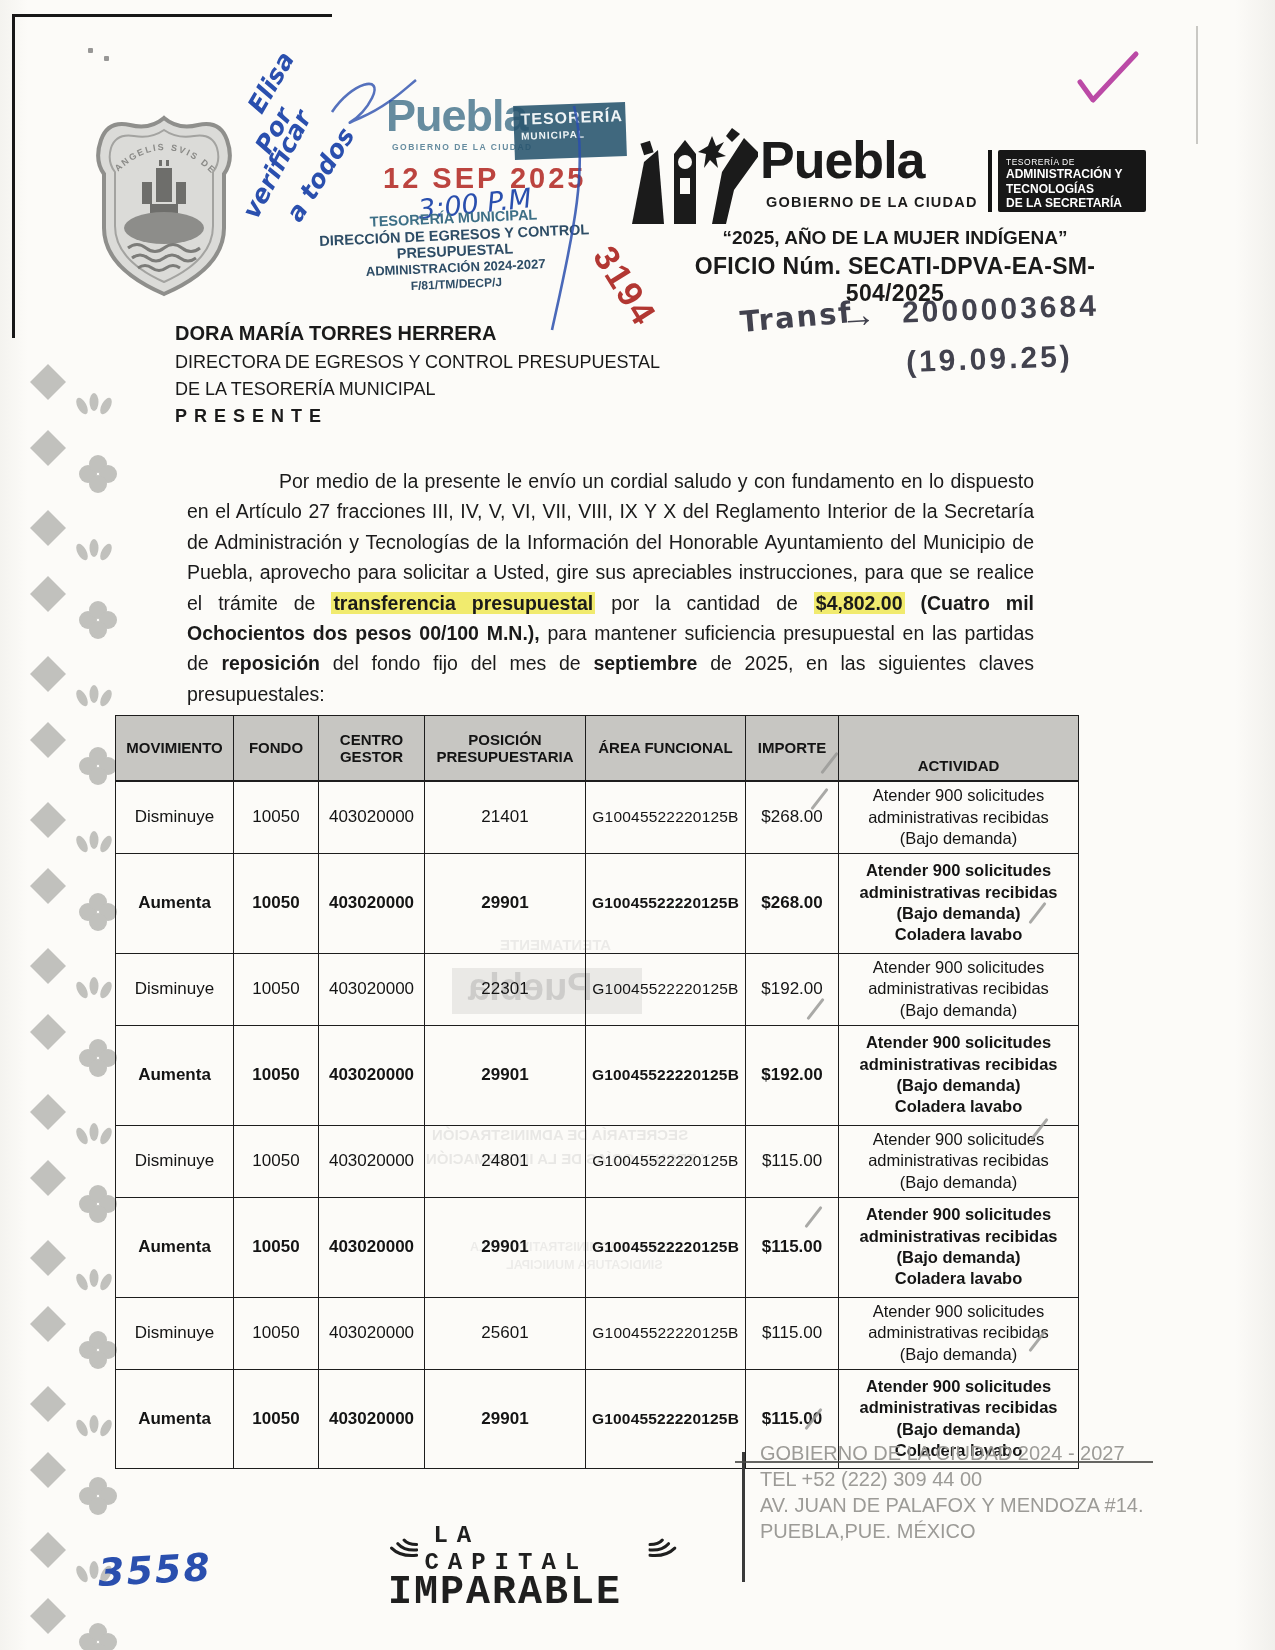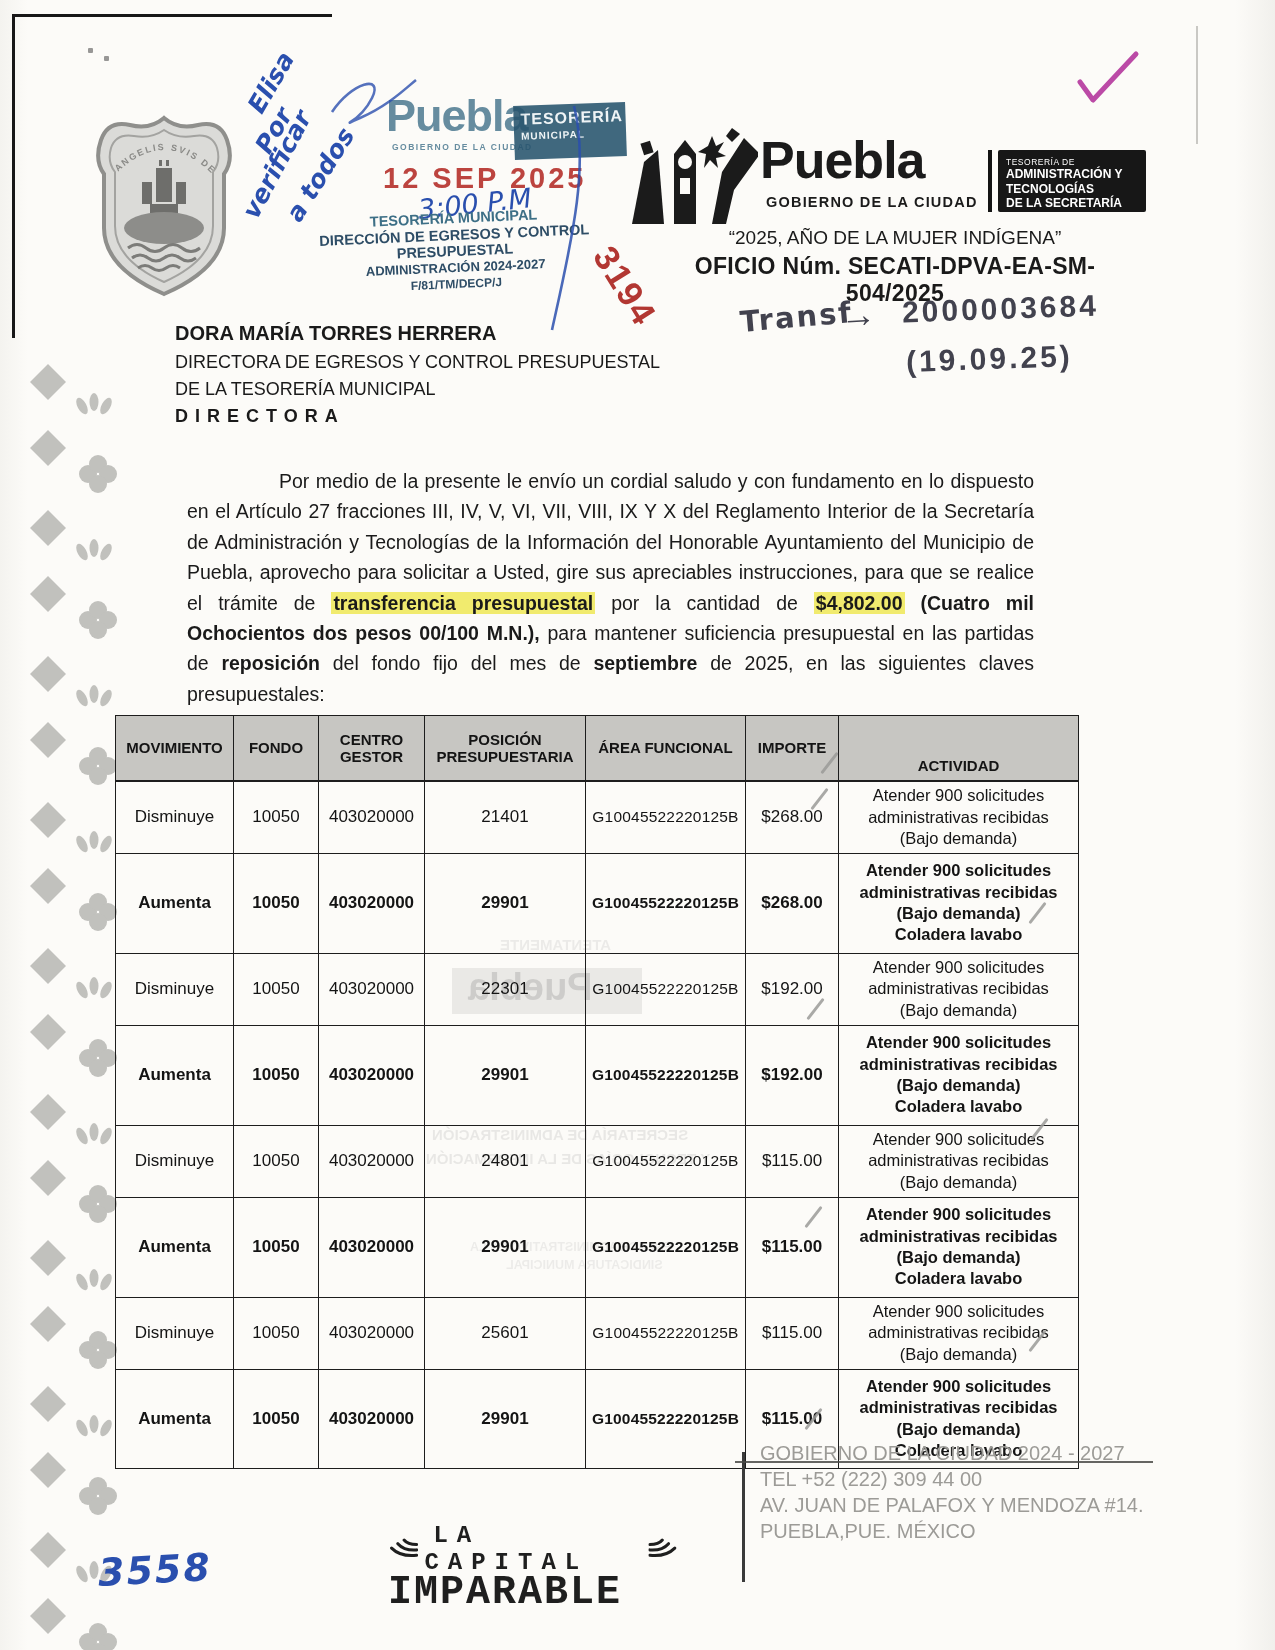--- a/index.html
+++ b/index.html
@@ -37,21 +37,21 @@
   .folio-red{left:582px;top:266px;font-size:35px;font-weight:bold;color:#b23732;transform:rotate(58deg);letter-spacing:2px;}
   
   .city-icon{left:628px;top:128px;}
   .brand-black{left:760px;top:130px;font-size:52px;font-weight:800;color:#1b1b1b;letter-spacing:-1px;}
   .brand-tagline{left:766px;top:194px;font-size:14.5px;font-weight:bold;color:#1b1b1b;letter-spacing:1.2px;}
   .logo-divider{left:988px;top:150px;width:4px;height:62px;background:#141414;}
   .secretariat{left:998px;top:150px;width:148px;height:62px;background:#171717;color:#fff;border-radius:2px;
                padding:7px 8px;box-sizing:border-box;line-height:1.2;}
   .secretariat .s1{font-size:8.5px;letter-spacing:.5px;}
   .secretariat .s2,.secretariat .s3{font-size:12px;font-weight:bold;}
-  .motto{left:655px;top:227px;width:480px;text-align:center;font-size:19px;font-weight:normal;}
+  .motto{left:655px;top:227px;width:480px;text-align:center;font-size:19px;font-weight:bold;}
   .oficio{left:650px;top:253px;width:490px;text-align:center;font-size:23px;font-weight:bold;letter-spacing:.3px;}
   .transf{color:#42424e;font-weight:bold;white-space:nowrap;}
   .transf-word{left:740px;top:300px;font-size:29px;transform:rotate(-5deg);letter-spacing:2px;}
   .transf-arrow{left:840px;top:294px;font-size:36px;transform:rotate(-3deg);}
   .transf-num{left:902px;top:292px;font-size:30px;letter-spacing:3px;transform:rotate(-2deg);}
   .transf-date{left:906px;top:342px;font-size:30px;letter-spacing:3px;transform:rotate(-2deg);}
   
   .recipient{left:175px;top:322px;}
   .recipient .name{font-size:20px;font-weight:bold;margin-bottom:7px;}
   .recipient .t1,.recipient .t2{font-size:18px;margin-bottom:6px;}
@@ -196,21 +196,21 @@
 
   <div class="abs transf transf-word hand" style="font-style:normal;">Transf</div>
   <div class="abs transf transf-arrow">→</div>
   <div class="abs transf transf-num">2000003684</div>
   <div class="abs transf transf-date">(19.09.25)</div>
 
   <div class="abs recipient">
     <div class="name">DORA MARÍA TORRES HERRERA</div>
     <div class="t1">DIRECTORA DE EGRESOS Y CONTROL PRESUPUESTAL</div>
     <div class="t2">DE LA TESORERÍA MUNICIPAL</div>
-    <div class="sal">DIRECTORA</div>
+    <div class="sal">PRESENTE</div>
   </div>
 
   <div class="abs body-par"><span>Por medio de la presente le envío un cordial saludo y con fundamento en lo dispuesto en el Artículo 27 fracciones III, IV, V, VI, VII, VIII, IX Y X  del Reglamento Interior de la Secretaría de Administración y Tecnologías de la Información del Honorable Ayuntamiento del Municipio de Puebla, aprovecho para solicitar a Usted, gire sus apreciables instrucciones, para que se realice el trámite de </span><span class="b hl">transferencia presupuestal</span><span> por la cantidad de </span><span class="b hl">$4,802.00</span><span> </span><span class="b">(Cuatro mil Ochocientos dos pesos 00/100 M.N.),</span><span> para mantener suficiencia presupuestal en las partidas de </span><span class="b">reposición</span><span> del fondo fijo del mes de </span><span class="b">septiembre</span><span> de 2025, en las siguientes claves presupuestales:</span></div>
 
   <div class="abs bleed" style="left:500px;top:936px;font-size:15px;opacity:.11;">ATENTAMENTE</div>
   <div class="abs bleed-blob"></div>
   <div class="abs bleed" style="left:468px;top:966px;font-size:38px;opacity:.22;">Puebla</div>
   <div class="abs bleed" style="left:432px;top:1126px;font-size:15px;opacity:.13;">SECRETARÍA DE ADMINISTRACIÓN</div>
   <div class="abs bleed" style="left:426px;top:1150px;font-size:15px;opacity:.13;">Y TECNOLOGÍAS DE LA INFORMACIÓN</div>
   <div class="abs bleed" style="left:470px;top:1240px;font-size:12.5px;opacity:.1;">ENLACE ADMINISTRATIVO EN LA</div>

